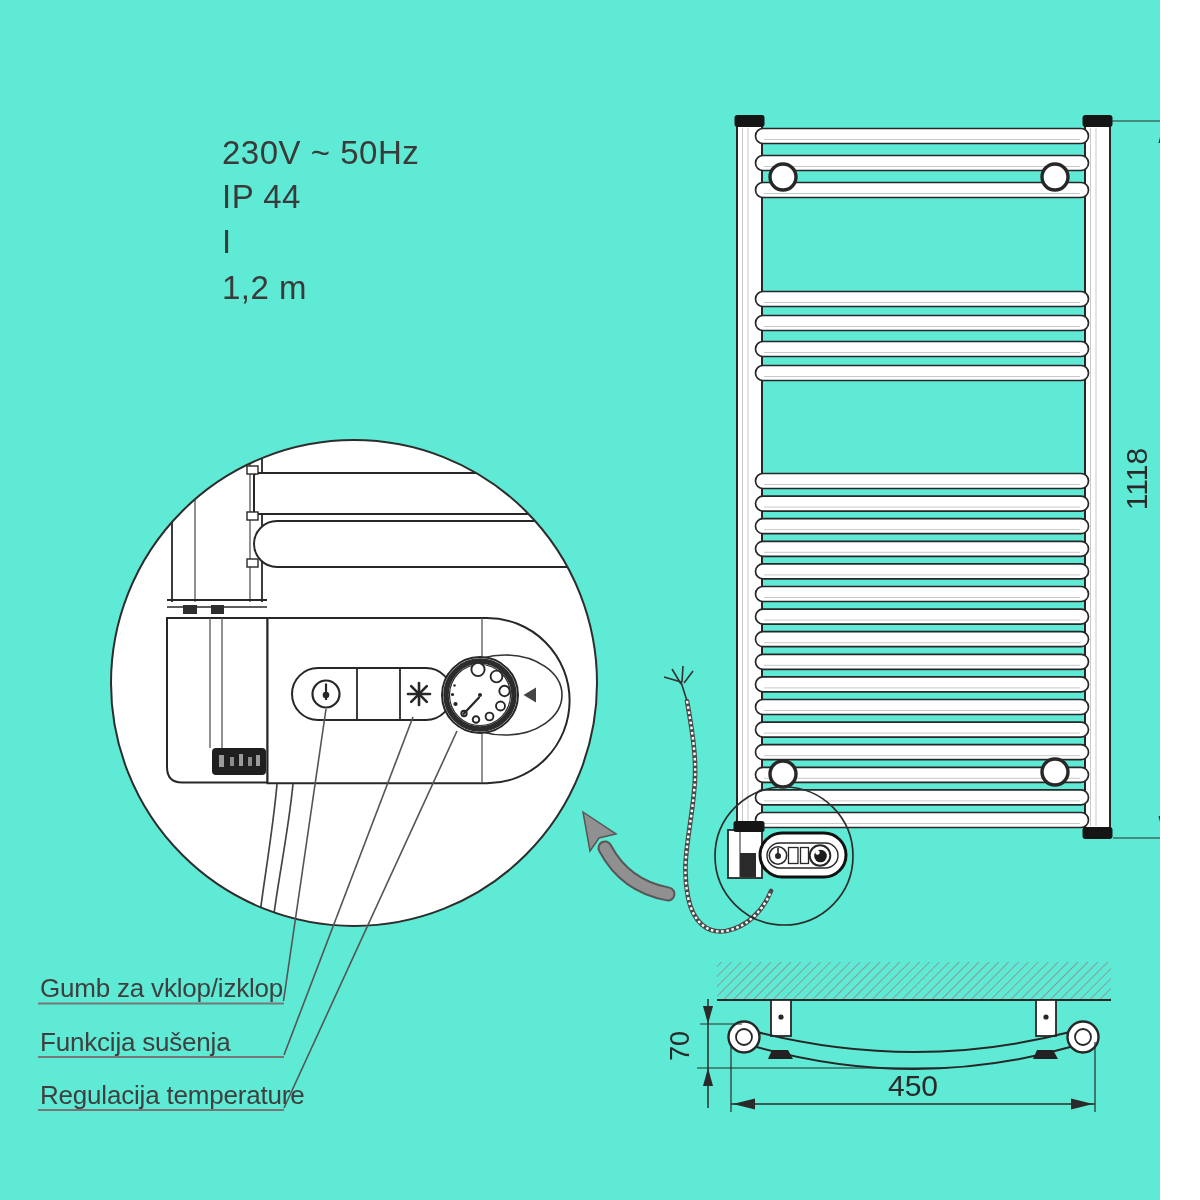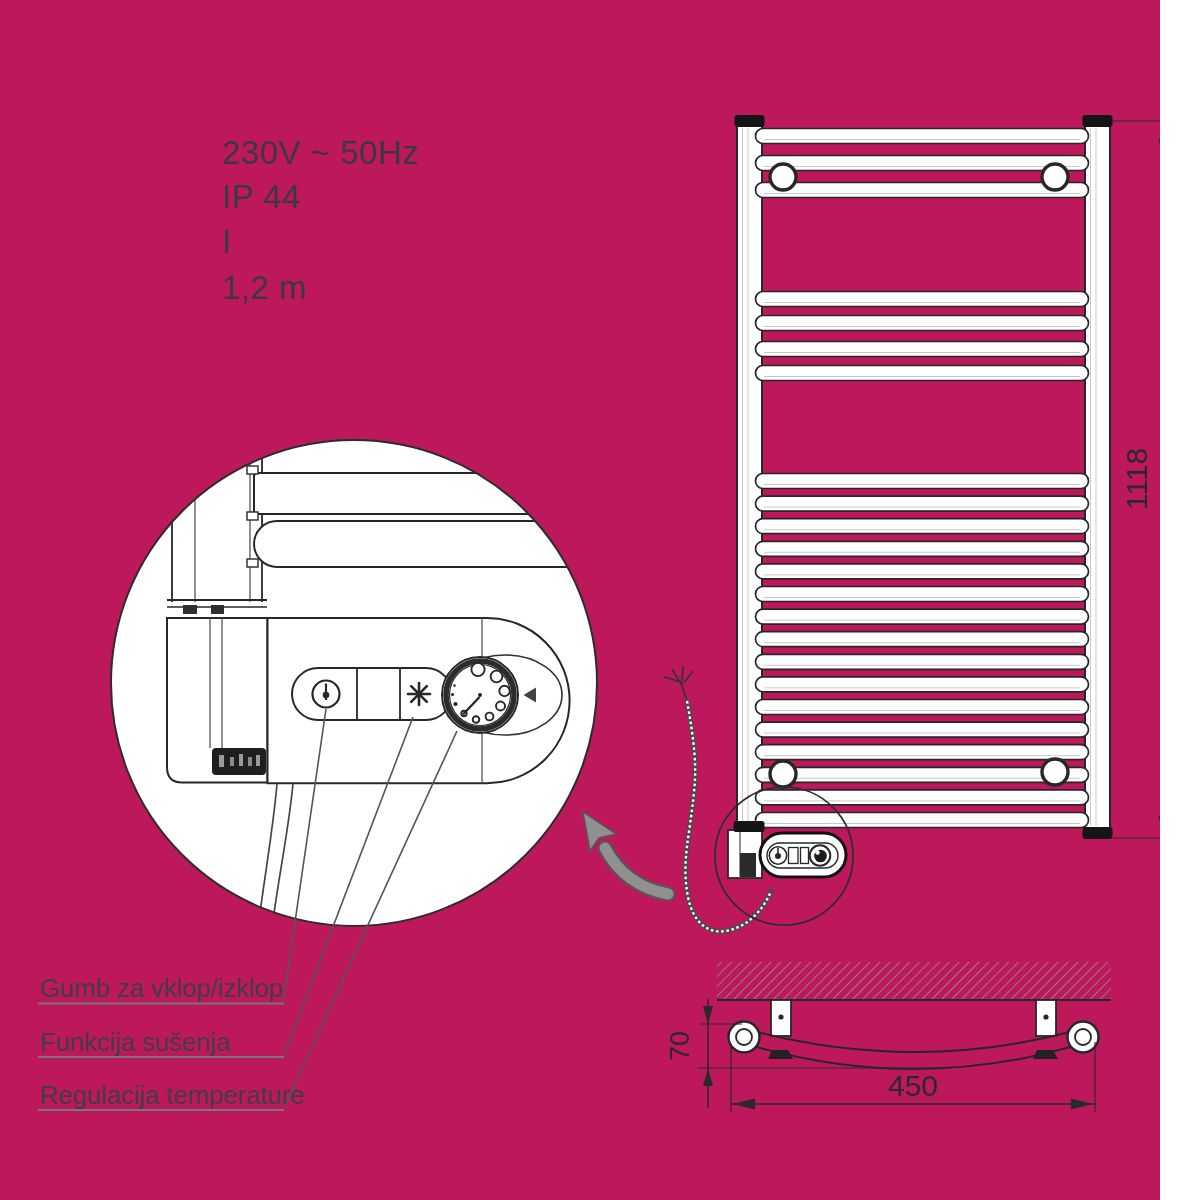--- a/index.html
+++ b/index.html
@@ -1,16 +1,16 @@
 <!DOCTYPE html>
 <html><head>
 <meta charset="utf-8">
 <style>
   html,body{margin:0;padding:0;background:#ffffff;}
-  #stage{position:relative;width:1160px;height:1200px;background:#be185d;overflow:hidden;
+  #stage{position:relative;width:1160px;height:1200px;background:#5eead4;overflow:hidden;
          font-family:"Liberation Sans", sans-serif;}
   svg{position:absolute;left:0;top:0;}
   text{font-family:"Liberation Sans", sans-serif;fill:#3a3a3a;}
   .spec{font-size:33px;letter-spacing:0.5px;}
   .callout-label{font-size:26px;letter-spacing:-0.2px;fill:#3f3f3f;}
   .dim{font-size:30px;fill:#2a2a2a;}
   .dim-small{font-size:27px;fill:#2a2a2a;}
   .ln{stroke:#272727;stroke-width:1.8;fill:none;}
   .thin{stroke:#555;stroke-width:1.3;fill:none;}
   .rung{fill:#fff;stroke:#272727;stroke-width:1.7;}

